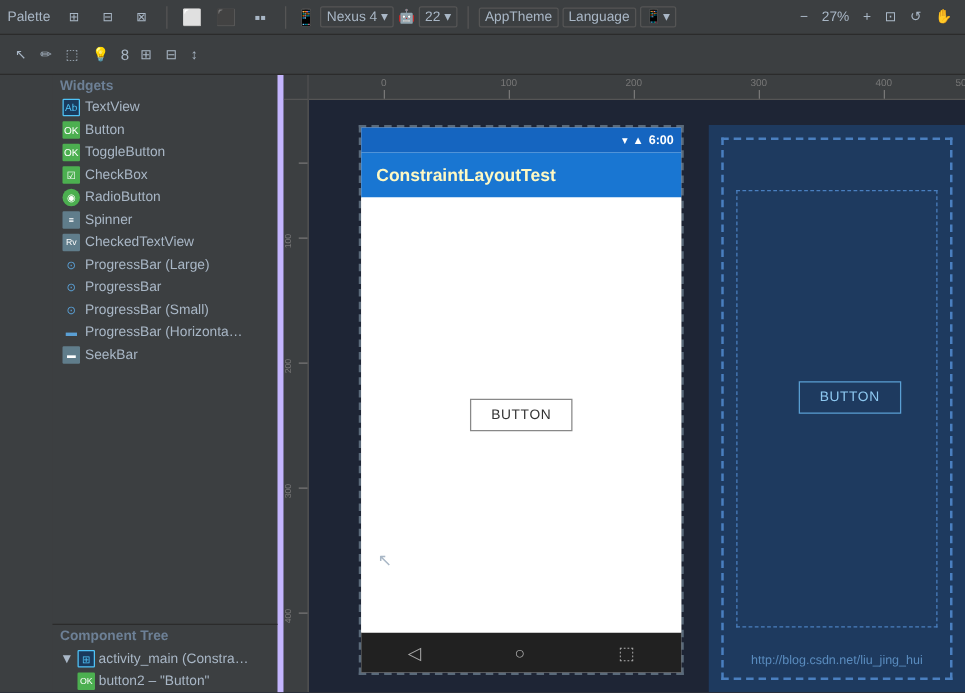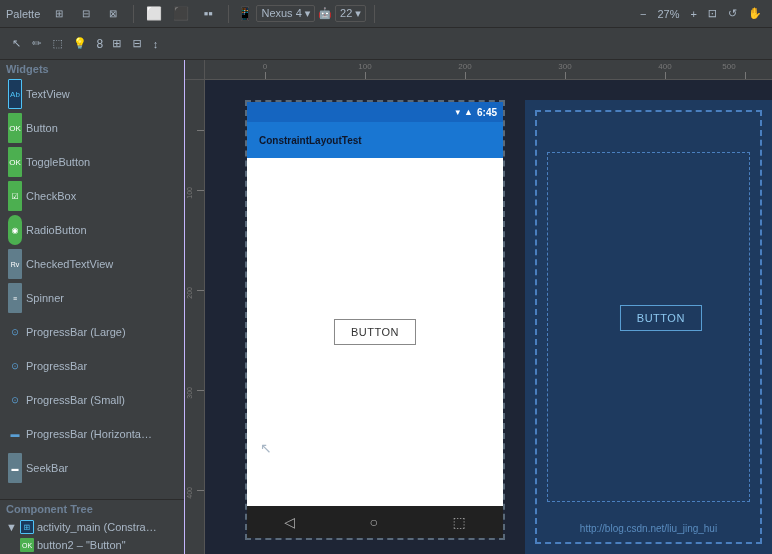--- a/index.html
+++ b/index.html
@@ -90,24 +90,25 @@
     .main-area {
       display: flex;
       flex: 1;
       overflow: hidden;
     }
 
     
     .left-panel {
       width: 185px;
       background: #3c3f41;
-      border-right: 1px solid #c4b5fd;
+      border-right: 5px solid #c4b5fd;
       display: flex;
       flex-direction: column;
       flex-shrink: 0;
+      margin-left: 42px;
     }
     .widgets-section {
       flex: 1;
       overflow-y: auto;
     }
     .section-label {
       font-size: 11px;
       color: #6d8096;
       padding: 3px 6px 2px;
       font-weight: bold;
@@ -116,21 +117,21 @@
       display: flex;
       align-items: center;
       gap: 4px;
       padding: 2px 8px;
       cursor: pointer;
       font-size: 11px;
       color: #a9b7c6;
     }
     .widget-icon {
       width: 14px;
-      height: 30px;
+      height: 14px;
       display: inline-flex;
       align-items: center;
       justify-content: center;
       font-size: 9px;
       flex-shrink: 0;
     }
     
     .component-tree-section {
       border-top: 1px solid #2b2b2b;
       flex-shrink: 0;
@@ -262,22 +263,22 @@
     }
     .app-bar {
       height: 36px;
       background: #1976d2;
       display: flex;
       align-items: center;
       padding: 0 12px;
       flex-shrink: 0;
     }
     .app-title {
-      color: #0f172a;
-      font-size: 10px;
+      color: #fef9c3;
+      font-size: 14px;
       font-weight: bold;
     }
     .screen-content {
       flex: 1;
       background: white;
       position: relative;
     }
     .nav-bar {
       height: 32px;
       background: #212121;
@@ -408,20 +409,31 @@
     <span style="font-size:13px;">📱</span>
     <button class="device-selector">
       <span>Nexus 4 ▾</span>
     </button>
     <span style="font-size:11px;">🤖</span>
     <button class="device-selector">
       <span>22 ▾</span>
     </button>
   </div>
   <div class="divider"></div>
+  <div class="toolbar-section">
+    <button class="device-selector">
+      <span>AppTheme</span>
+    </button>
+    <button class="device-selector">
+      <span>Language</span>
+    </button>
+    <button class="device-selector">
+      <span>📱▾</span>
+    </button>
+  </div>
   <div style="flex:1;"></div>
   <div class="toolbar-section">
     <button class="toolbar-btn">
       <span>−</span>
     </button>
     <span class="zoom-label">27%</span>
     <button class="toolbar-btn">
       <span>+</span>
     </button>
     <button class="toolbar-btn">
@@ -480,26 +492,26 @@
       </div>
       <div class="widget-item">
         <span class="widget-icon ic-check">☑</span>
         <span>CheckBox</span>
       </div>
       <div class="widget-item">
         <span class="widget-icon ic-radio">◉</span>
         <span>RadioButton</span>
       </div>
       <div class="widget-item">
+        <span class="widget-icon ic-sp">≡</span>
+        <span>Spinner</span>
+      </div>
+      <div class="widget-item">
         <span class="widget-icon ic-rv">Rv</span>
         <span>CheckedTextView</span>
-      </div>
-      <div class="widget-item">
-        <span class="widget-icon ic-sp">≡</span>
-        <span>Spinner</span>
       </div>
       <div class="widget-item">
         <span class="widget-icon ic-pb">⊙</span>
         <span>ProgressBar (Large)</span>
       </div>
       <div class="widget-item">
         <span class="widget-icon ic-pb">⊙</span>
         <span>ProgressBar</span>
       </div>
       <div class="widget-item">
@@ -561,21 +573,21 @@
       <div style="position:absolute;top:407px;left:1px;font-size:7px;color:#777;writing-mode:vertical-lr;transform:rotate(180deg);">400</div>
     </div>
 
     <div class="canvas-content">
 
       <div class="device-phone">
         <div class="device-screen">
           <div class="status-bar">
             <span class="status-icon">▾</span>
             <span class="status-icon">▲</span>
-            <span class="status-time">6:45</span>
+            <span class="status-time">6:00</span>
           </div>
           <div class="app-bar">
             <span class="app-title">ConstraintLayoutTest</span>
           </div>
           <div class="screen-content">
             <div class="btn-in-screen">
               <span>BUTTON</span>
             </div>
           </div>
           <div class="nav-bar">

